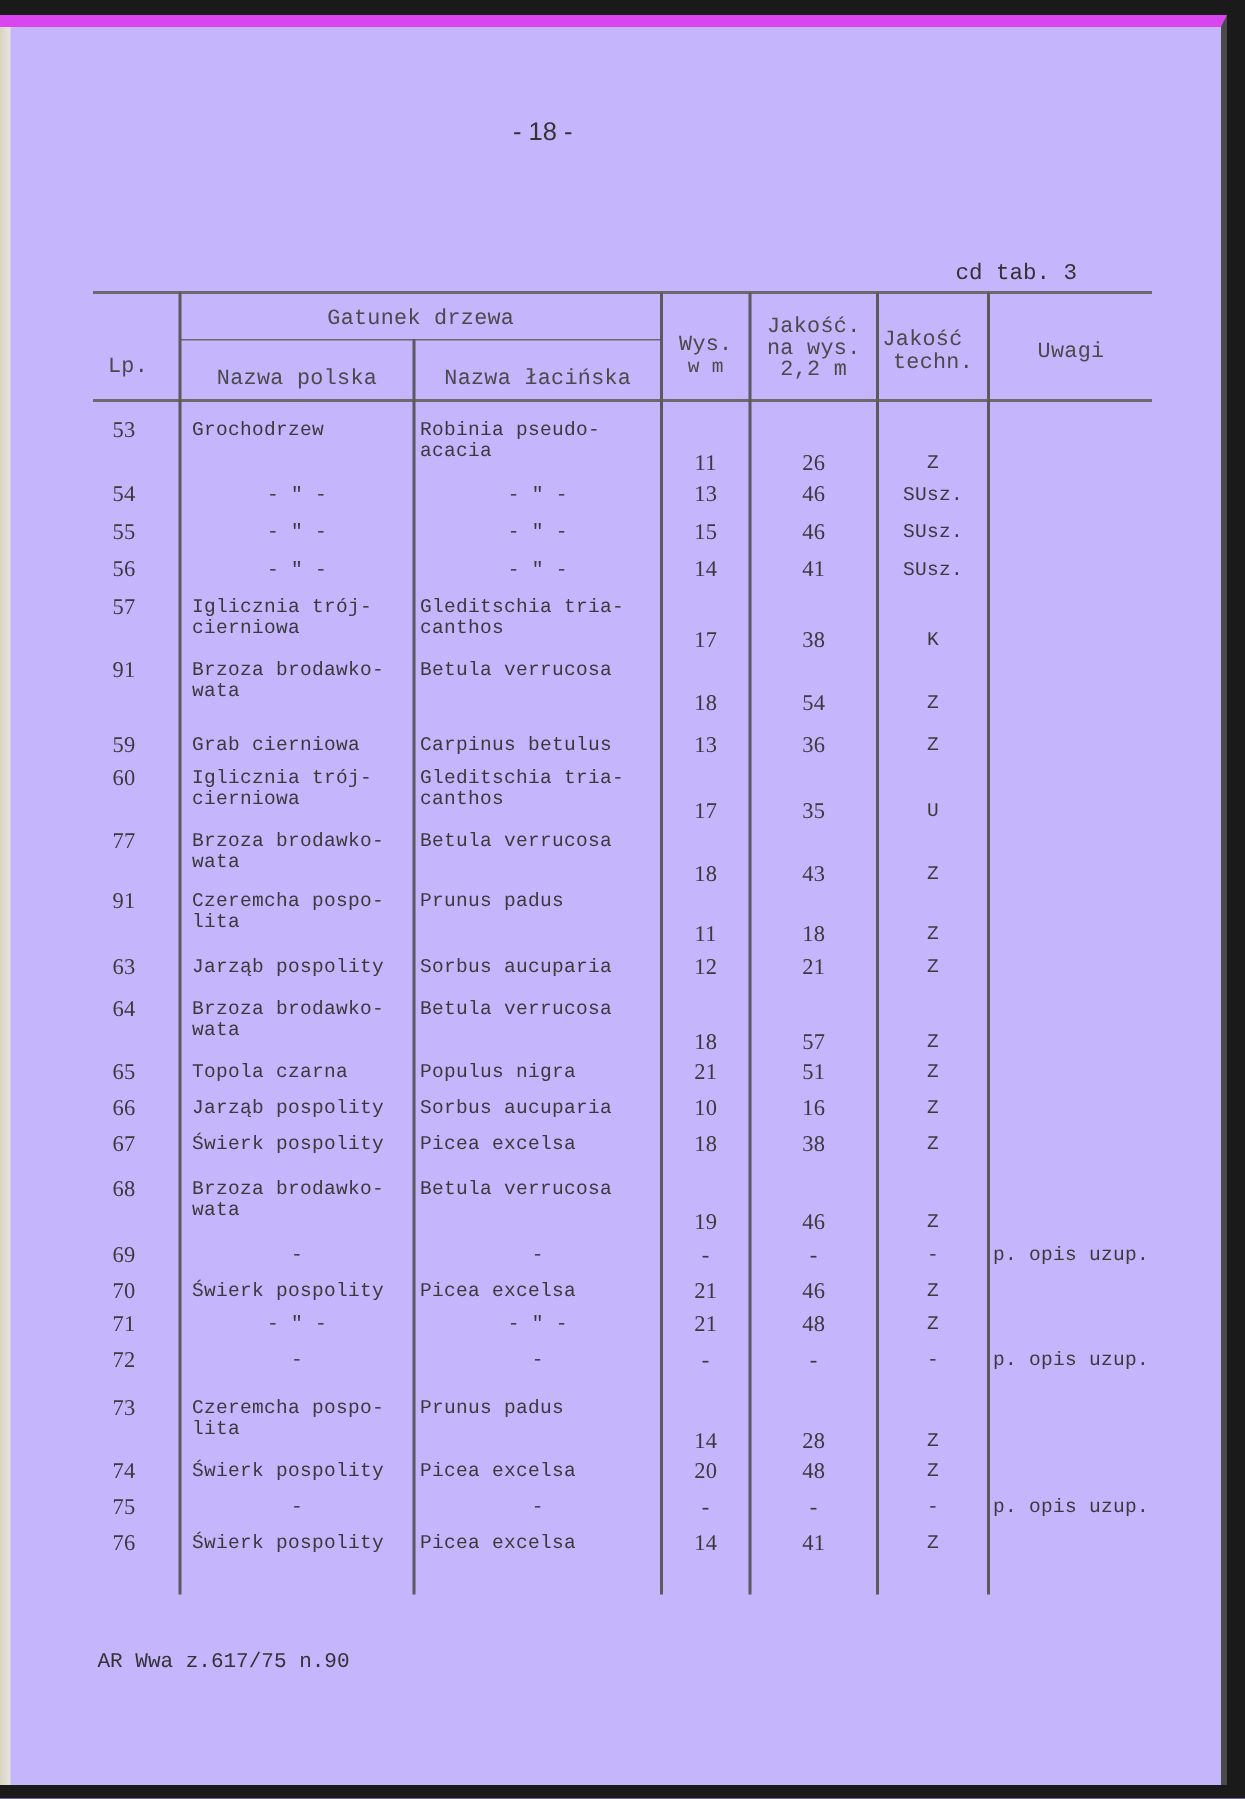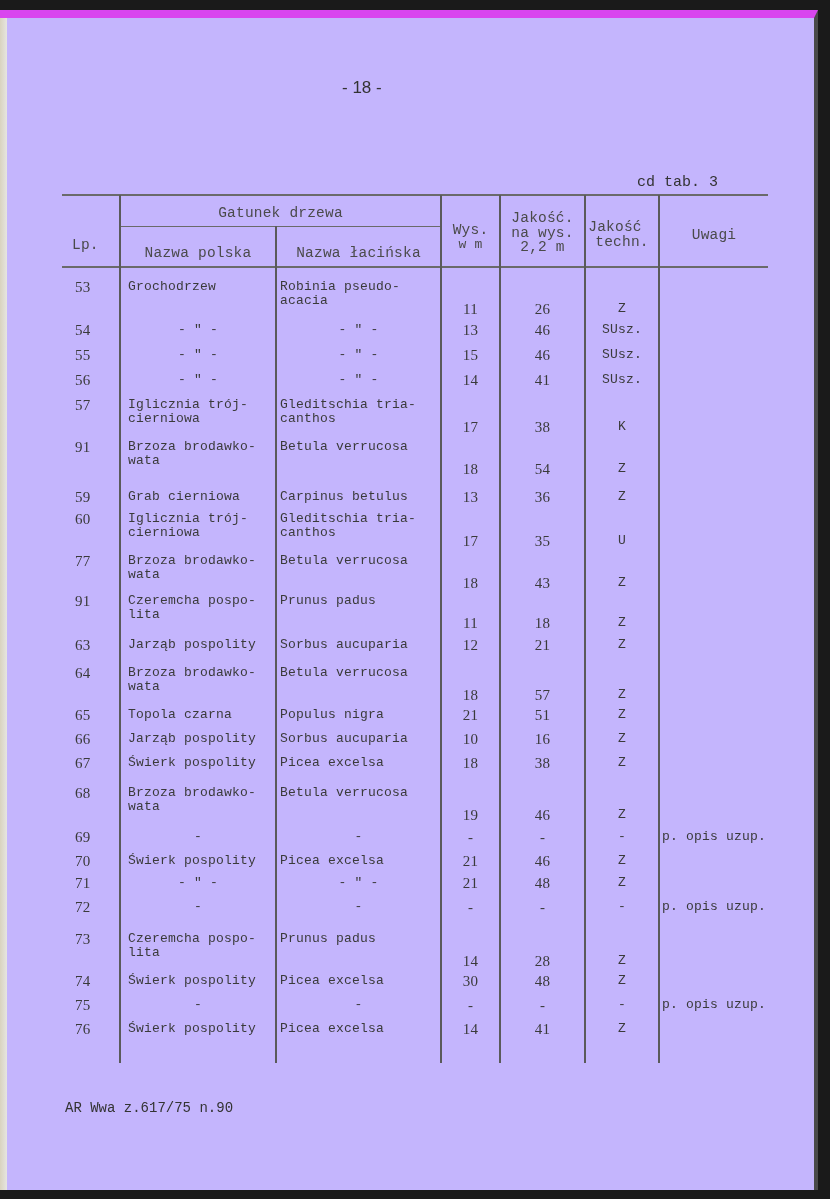--- a/index.html
+++ b/index.html
@@ -242,21 +242,21 @@
           <div class="t" style="left: 128px; top: 928px;">lita</div>
           <div class="t" style="left: 280px; top: 914px;">Prunus padus</div>
           <div class="t c" style="left: 441px; top: 936px; width: 59px; font-family: &quot;Liberation Serif&quot;, serif; font-size: 15px;">14</div>
           <div class="t c" style="left: 500px; top: 936px; width: 85px; font-family: &quot;Liberation Serif&quot;, serif; font-size: 15px;">28</div>
           <div class="t c" style="left: 585px; top: 936px; width: 74px;">Z</div>
         </div>
         <div>
           <div class="t" style="left: 75px; top: 956px; font-family: &quot;Liberation Serif&quot;, serif; font-size: 15px;">74</div>
           <div class="t" style="left: 128px; top: 956px;">Świerk pospolity</div>
           <div class="t" style="left: 280px; top: 956px;">Picea excelsa</div>
-          <div class="t c" style="left: 441px; top: 956px; width: 59px; font-family: &quot;Liberation Serif&quot;, serif; font-size: 15px;">30</div>
+          <div class="t c" style="left: 441px; top: 956px; width: 59px; font-family: &quot;Liberation Serif&quot;, serif; font-size: 15px;">20</div>
           <div class="t c" style="left: 500px; top: 956px; width: 85px; font-family: &quot;Liberation Serif&quot;, serif; font-size: 15px;">48</div>
           <div class="t c" style="left: 585px; top: 956px; width: 74px;">Z</div>
         </div>
         <div>
           <div class="t" style="left: 75px; top: 980px; font-family: &quot;Liberation Serif&quot;, serif; font-size: 15px;">75</div>
           <div class="t c" style="left: 120px; top: 980px; width: 156px;">-</div>
           <div class="t c" style="left: 276px; top: 980px; width: 165px;">-</div>
           <div class="t c" style="left: 441px; top: 980px; width: 59px; font-family: &quot;Liberation Serif&quot;, serif; font-size: 15px;">-</div>
           <div class="t c" style="left: 500px; top: 980px; width: 85px; font-family: &quot;Liberation Serif&quot;, serif; font-size: 15px;">-</div>
           <div class="t c" style="left: 585px; top: 980px; width: 74px;">-</div>

